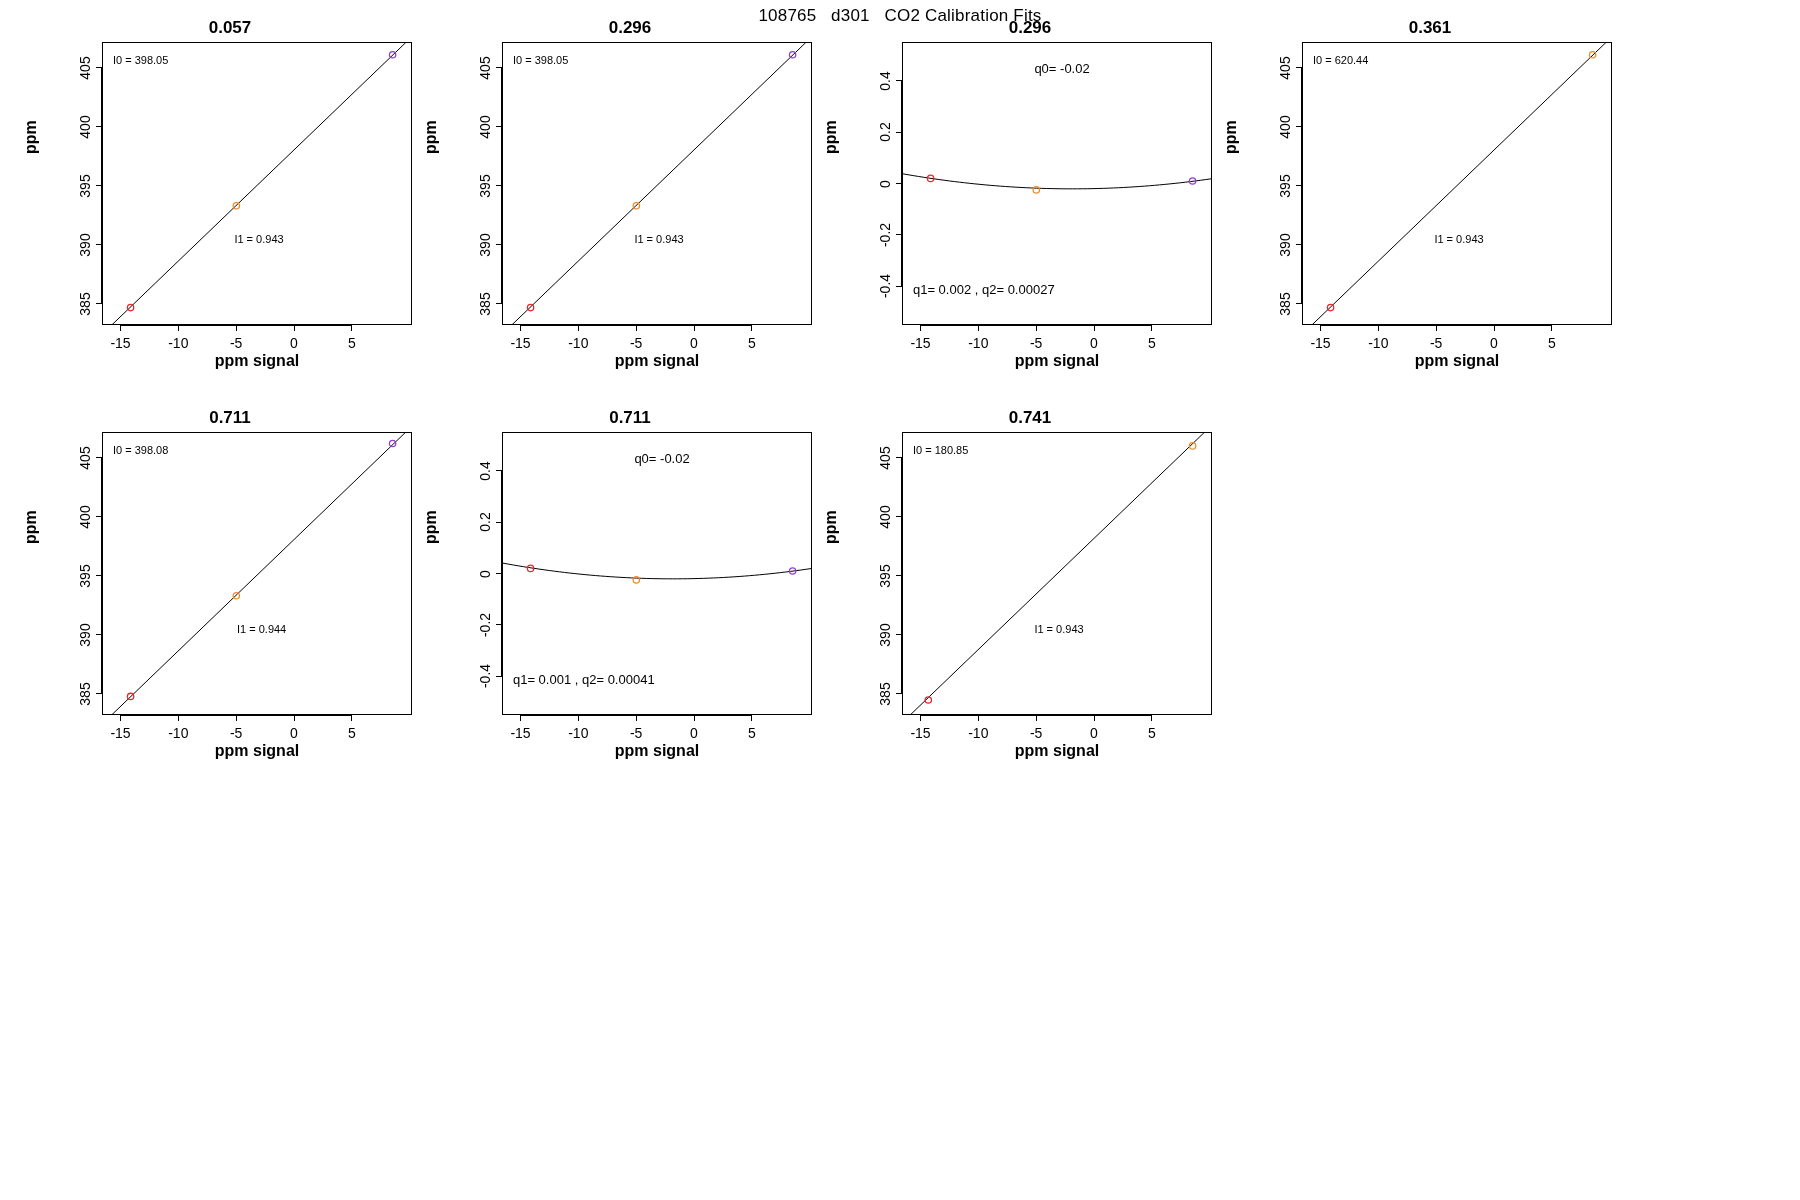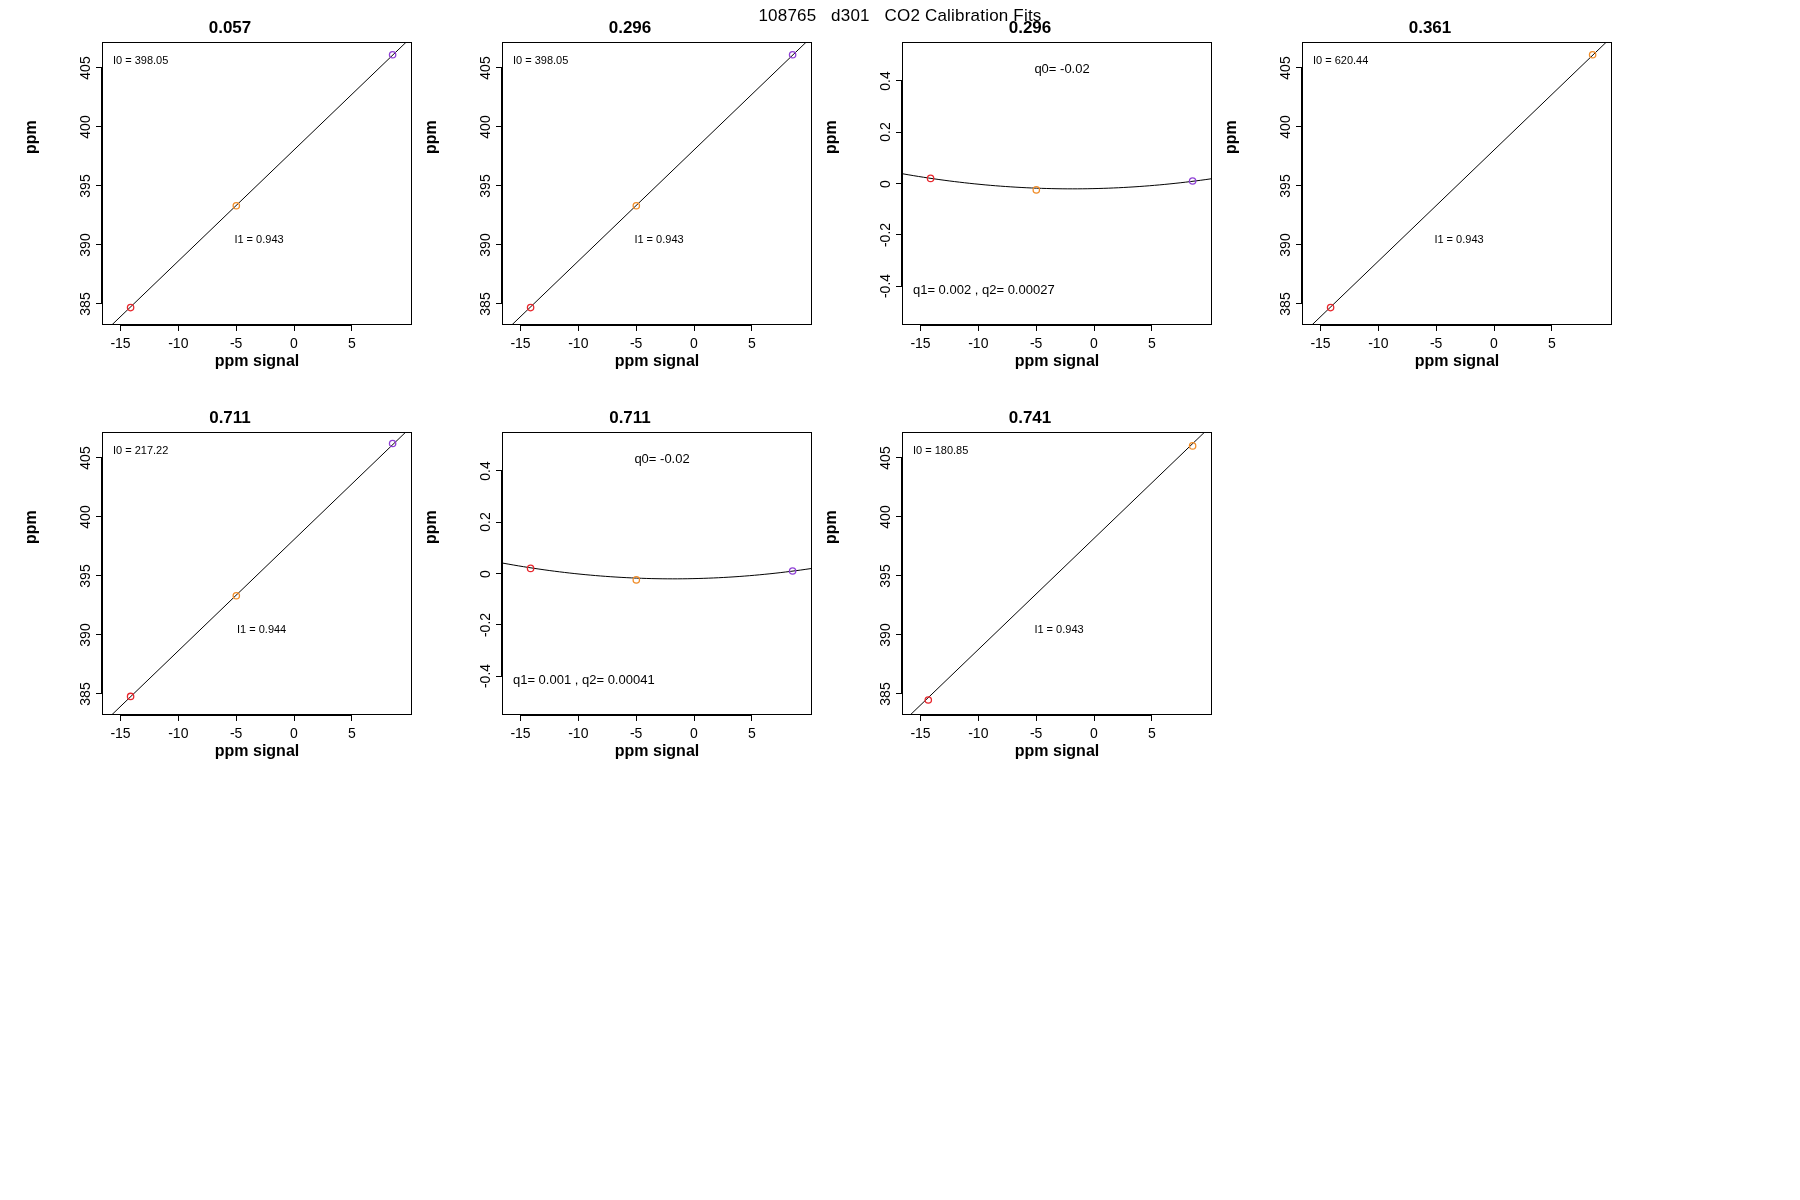--- a/index.html
+++ b/index.html
@@ -268,21 +268,21 @@
       <div class="panel" style="left: 30px; top: 394px;">
         <div class="panel-title">0.711</div>
         <div class="plotbox">
           <svg viewBox="0 0 310 283" preserveAspectRatio="none">
             <line x1="0" y1="292.32013333333373" x2="310" y2="-5.9996000000001" stroke="#000000" stroke-width="1"></line>
             <circle cx="27.76" cy="265.31" r="3.2" fill="none" stroke="#e8262c" stroke-width="1.3"></circle>
             <circle cx="134.18" cy="163.90" r="3.2" fill="none" stroke="#f08c28" stroke-width="1.3"></circle>
             <circle cx="291.49" cy="10.61" r="3.2" fill="none" stroke="#8f3fd6" stroke-width="1.3"></circle>
           </svg>
         </div>
-        <div class="annot" style="left: 82.9403px; top: 49.8667px;">I0 =  217.22</div>
+        <div class="annot" style="left: 82.9403px; top: 49.8667px;">I0 =  398.08</div>
         <div class="annot" style="left: 207px; top: 229.1px;">I1 =  0.944</div>
         <div class="tickmark" style="left: 66px; top: 299.275px; width: 6px; height: 1px;"></div>
         <div class="ytick" style="width: 46px; left: 32px; top: 291.775px;">385</div>
         <div class="tickmark" style="left: 66px; top: 240.317px; width: 6px; height: 1px;"></div>
         <div class="ytick" style="width: 46px; left: 32px; top: 232.817px;">390</div>
         <div class="tickmark" style="left: 66px; top: 181.358px; width: 6px; height: 1px;"></div>
         <div class="ytick" style="width: 46px; left: 32px; top: 173.858px;">395</div>
         <div class="tickmark" style="left: 66px; top: 122.4px; width: 6px; height: 1px;"></div>
         <div class="ytick" style="width: 46px; left: 32px; top: 114.9px;">400</div>
         <div class="tickmark" style="left: 66px; top: 63.4417px; width: 6px; height: 1px;"></div>

